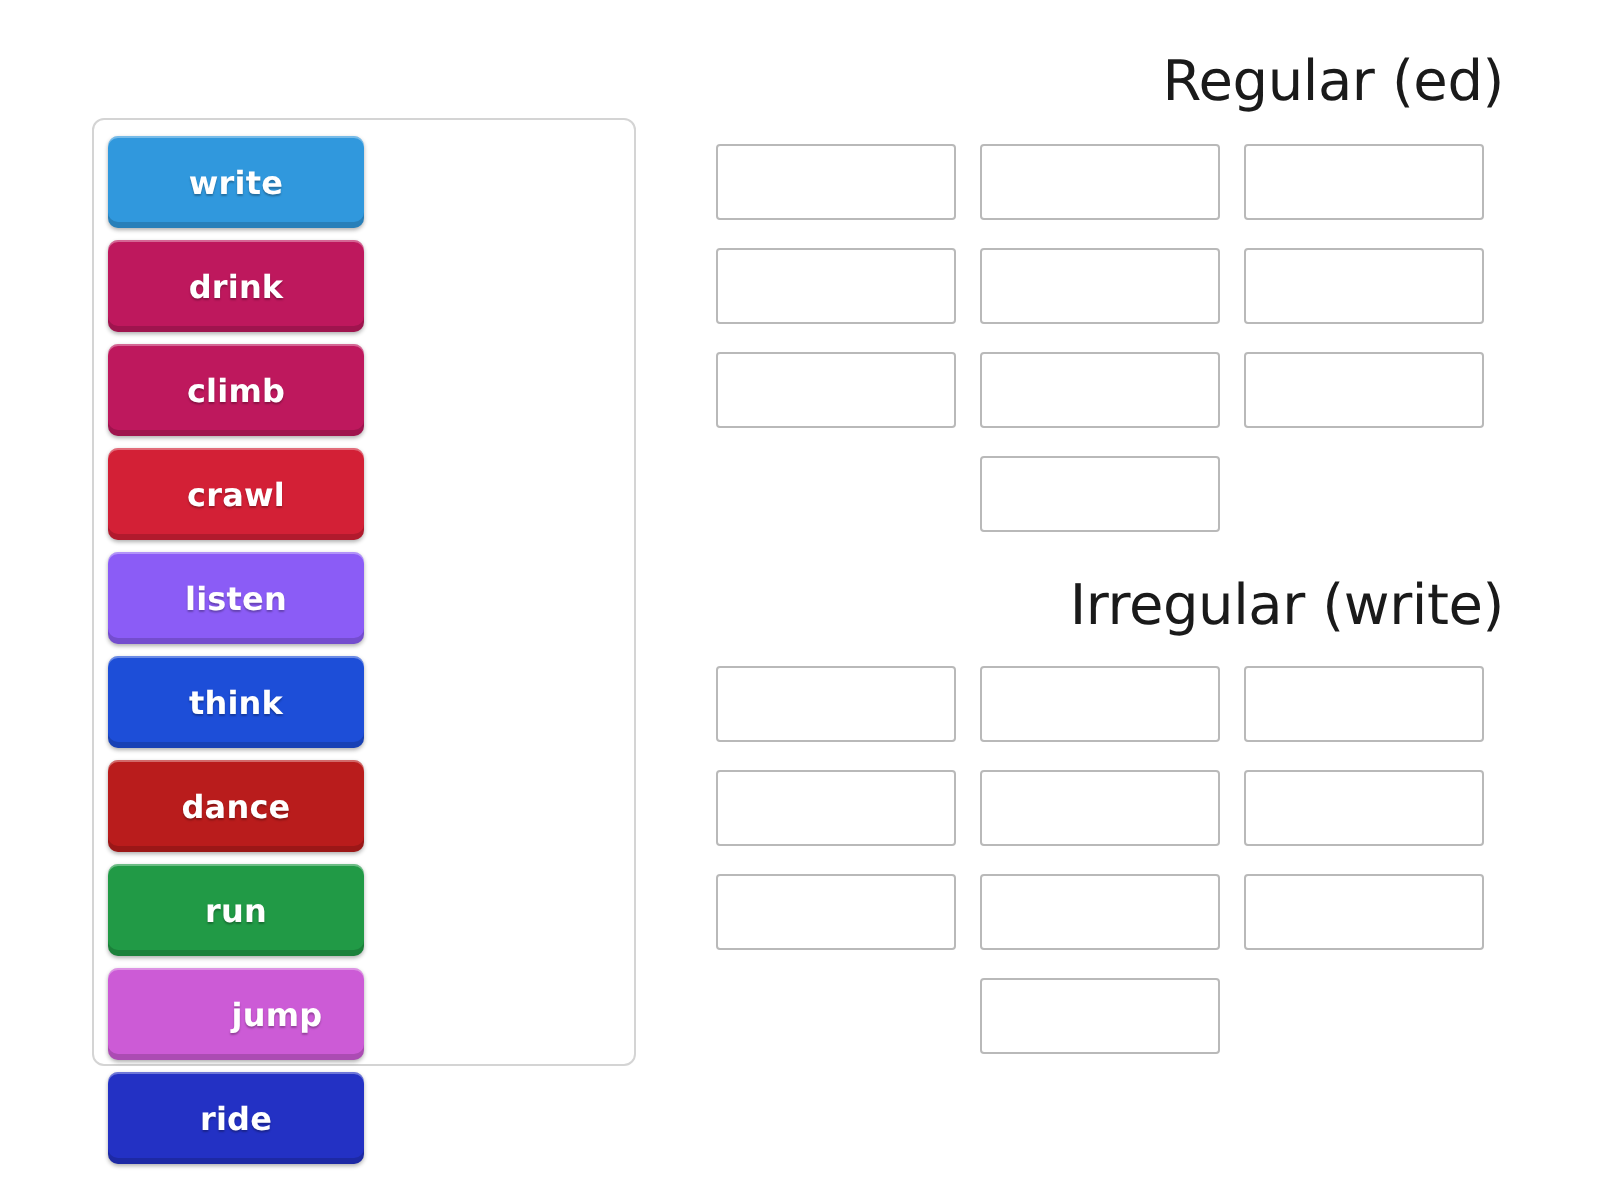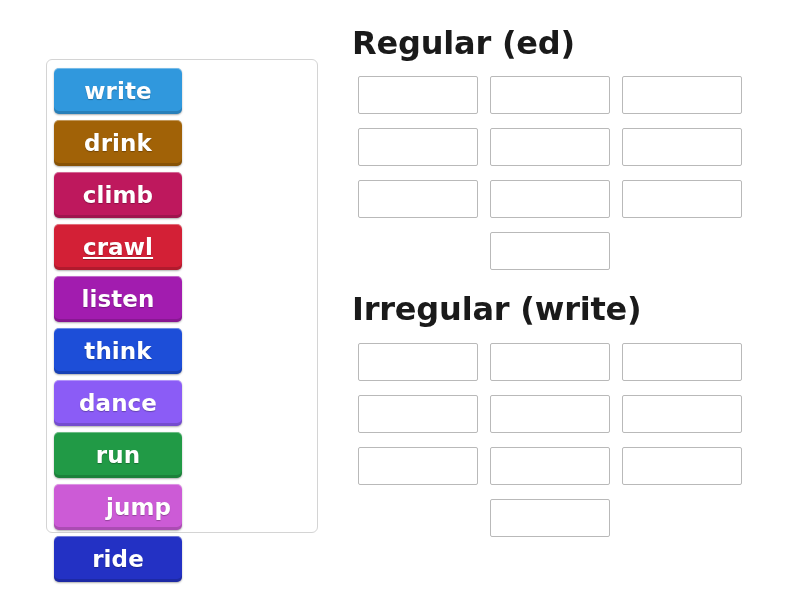--- a/index.html
+++ b/index.html
@@ -36,44 +36,44 @@
   .tile {
     width: 128px;
     height: 46px;
     margin: 3px 2px;
     box-sizing: border-box;
     border-radius: 5px;
     display: flex;
     align-items: center;
     justify-content: center;
     color: #ffffff;
-    font-size: 23px;
+    font-size: 16px;
     font-weight: bold;
     font-family: "DejaVu Sans", sans-serif;
     letter-spacing: 0.1px;
     cursor: move;
     user-select: none;
     text-shadow: 0 1px 1px rgba(0,0,0,0.28);
     box-shadow: inset 0 1px 0 rgba(255,255,255,0.34),
                 inset 0 -3px 0 rgba(0,0,0,0.16),
                 0 1px 2px rgba(0,0,0,0.32);
   }
 
   
   #categories {
     position: absolute;
     left: 352px;
     top: 24px;
     width: 400px;
   }
   .category { margin-bottom: 6px; }
   .category-title {
-    text-align: left;
-    font-size: 32px;
-    font-weight: 700;
+    text-align: right;
+    font-size: 28px;
+    font-weight: 400;
     color: #1a1a1a;
     font-family: "DejaVu Sans", sans-serif;
     line-height: 1.2;
     margin: 0 0 14px 0;
     padding: 0;
     letter-spacing: -0.2px;
   }
   .dropzone-grid {
     display: flex;
     flex-wrap: wrap;
@@ -97,36 +97,36 @@
   .irregular-block { margin-top: 2px; }
 </style>
 </head>
 <body>
 
 <div id="tile-pool">
   <div class="tile-grid">
       <div class="tile" style="background: rgb(48, 152, 221);">
         <span>write</span>
       </div>
-      <div class="tile" style="background: #a16207;">
+      <div class="tile" style="background: #be185d;">
         <span>drink</span>
       </div>
       <div class="tile" style="background: #be185d;">
         <span>climb</span>
       </div>
-      <div class="tile" style="background: rgb(211, 32, 54); text-decoration: underline;">
+      <div class="tile" style="background: rgb(211, 32, 54);">
         <span>crawl</span>
       </div>
-      <div class="tile" style="background: #a21caf;">
+      <div class="tile" style="background: #8b5cf6;">
         <span>listen</span>
       </div>
       <div class="tile" style="background: #1d4ed8;">
         <span>think</span>
       </div>
-      <div class="tile" style="background: #8b5cf6;">
+      <div class="tile" style="background: #b91c1c;">
         <span>dance</span>
       </div>
       <div class="tile" style="background: rgb(33, 154, 70);">
         <span>run</span>
       </div>
       <div class="tile" style="background: rgb(204, 91, 214); padding-left: 41px;">
         <span>jump</span>
       </div>
       <div class="tile" style="background: rgb(35, 49, 196);">
         <span>ride</span>

